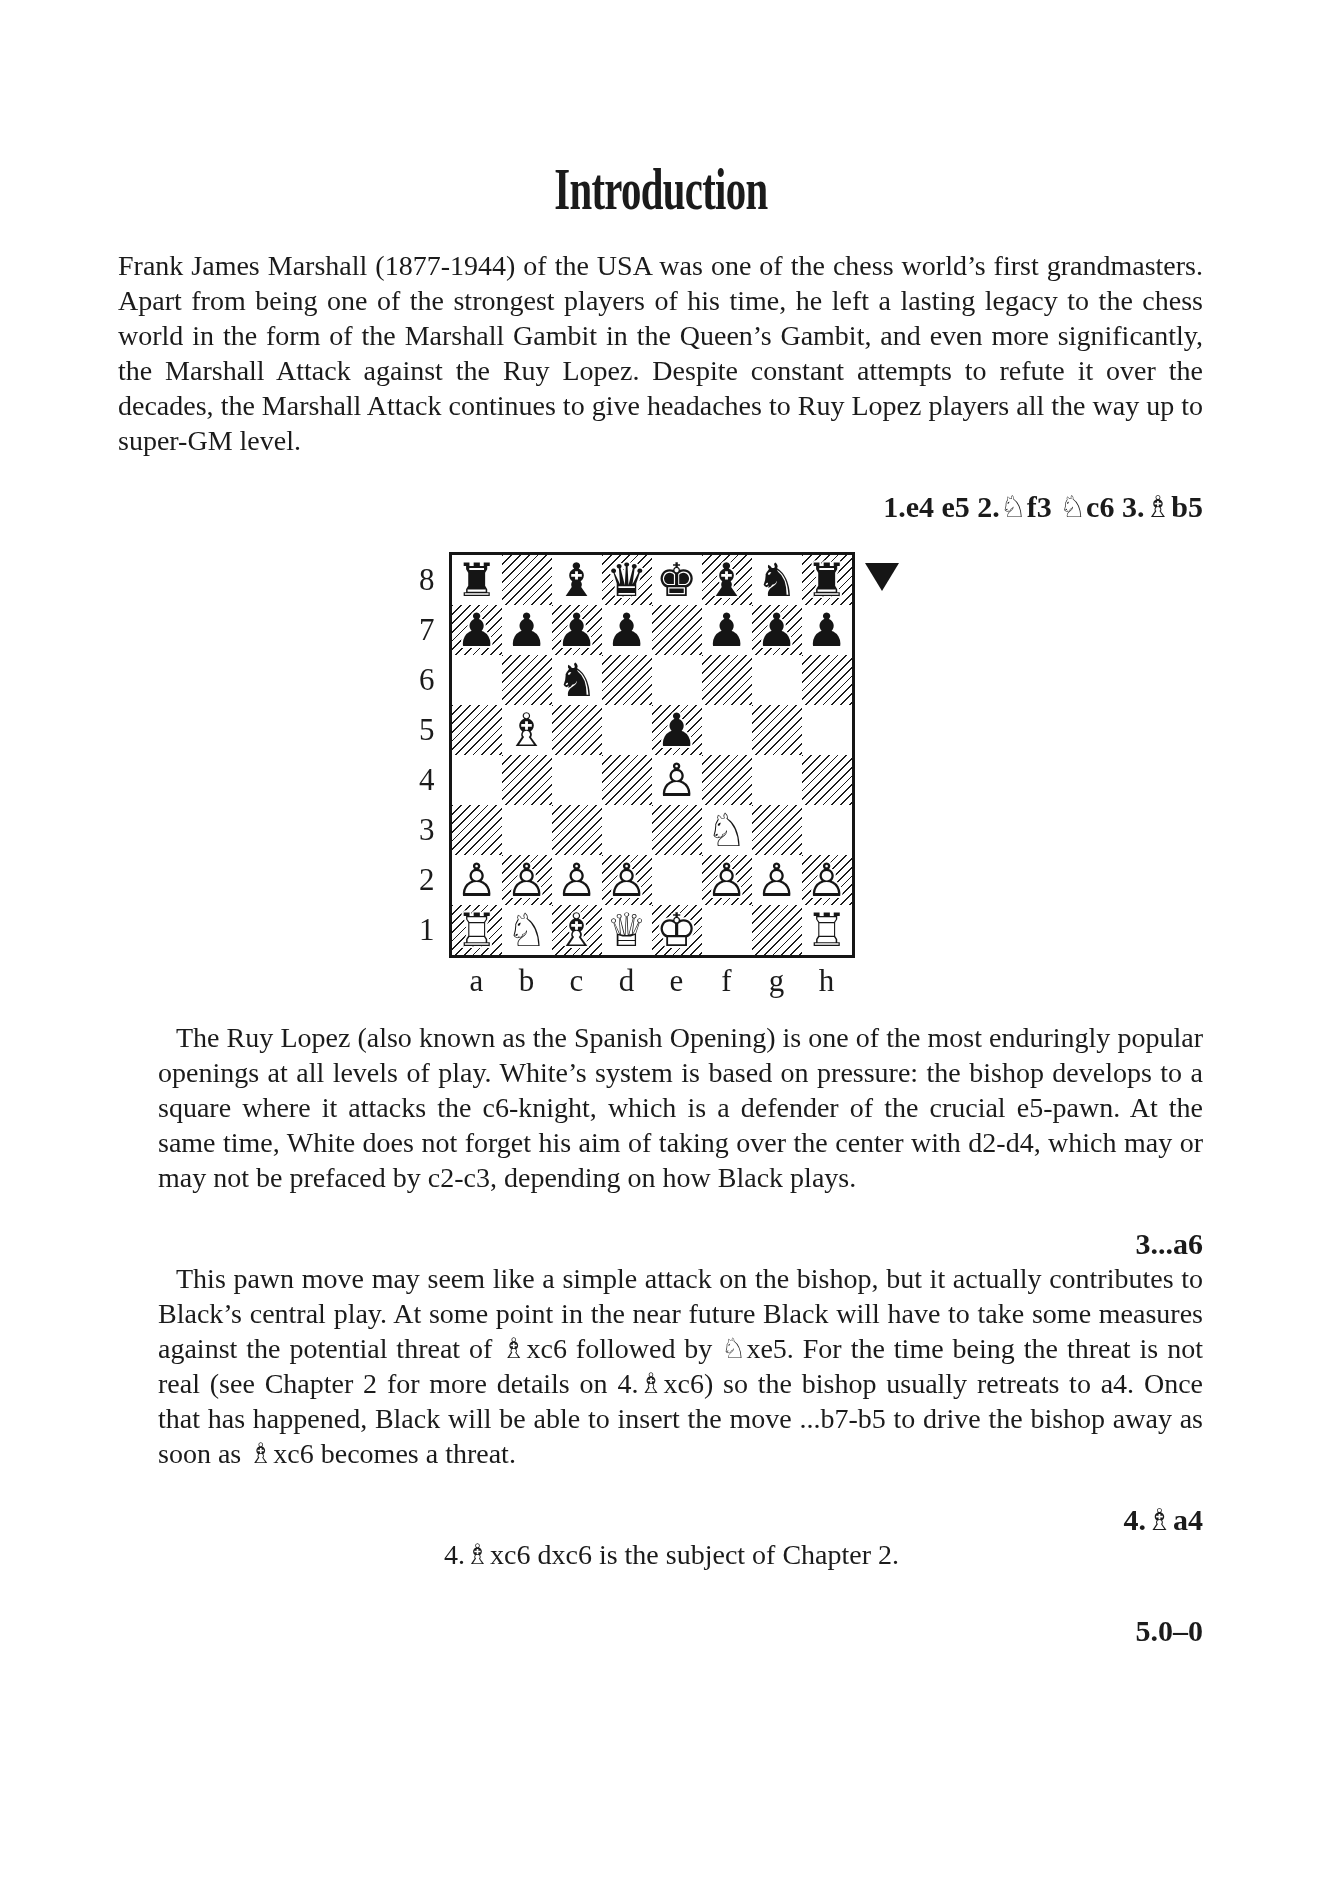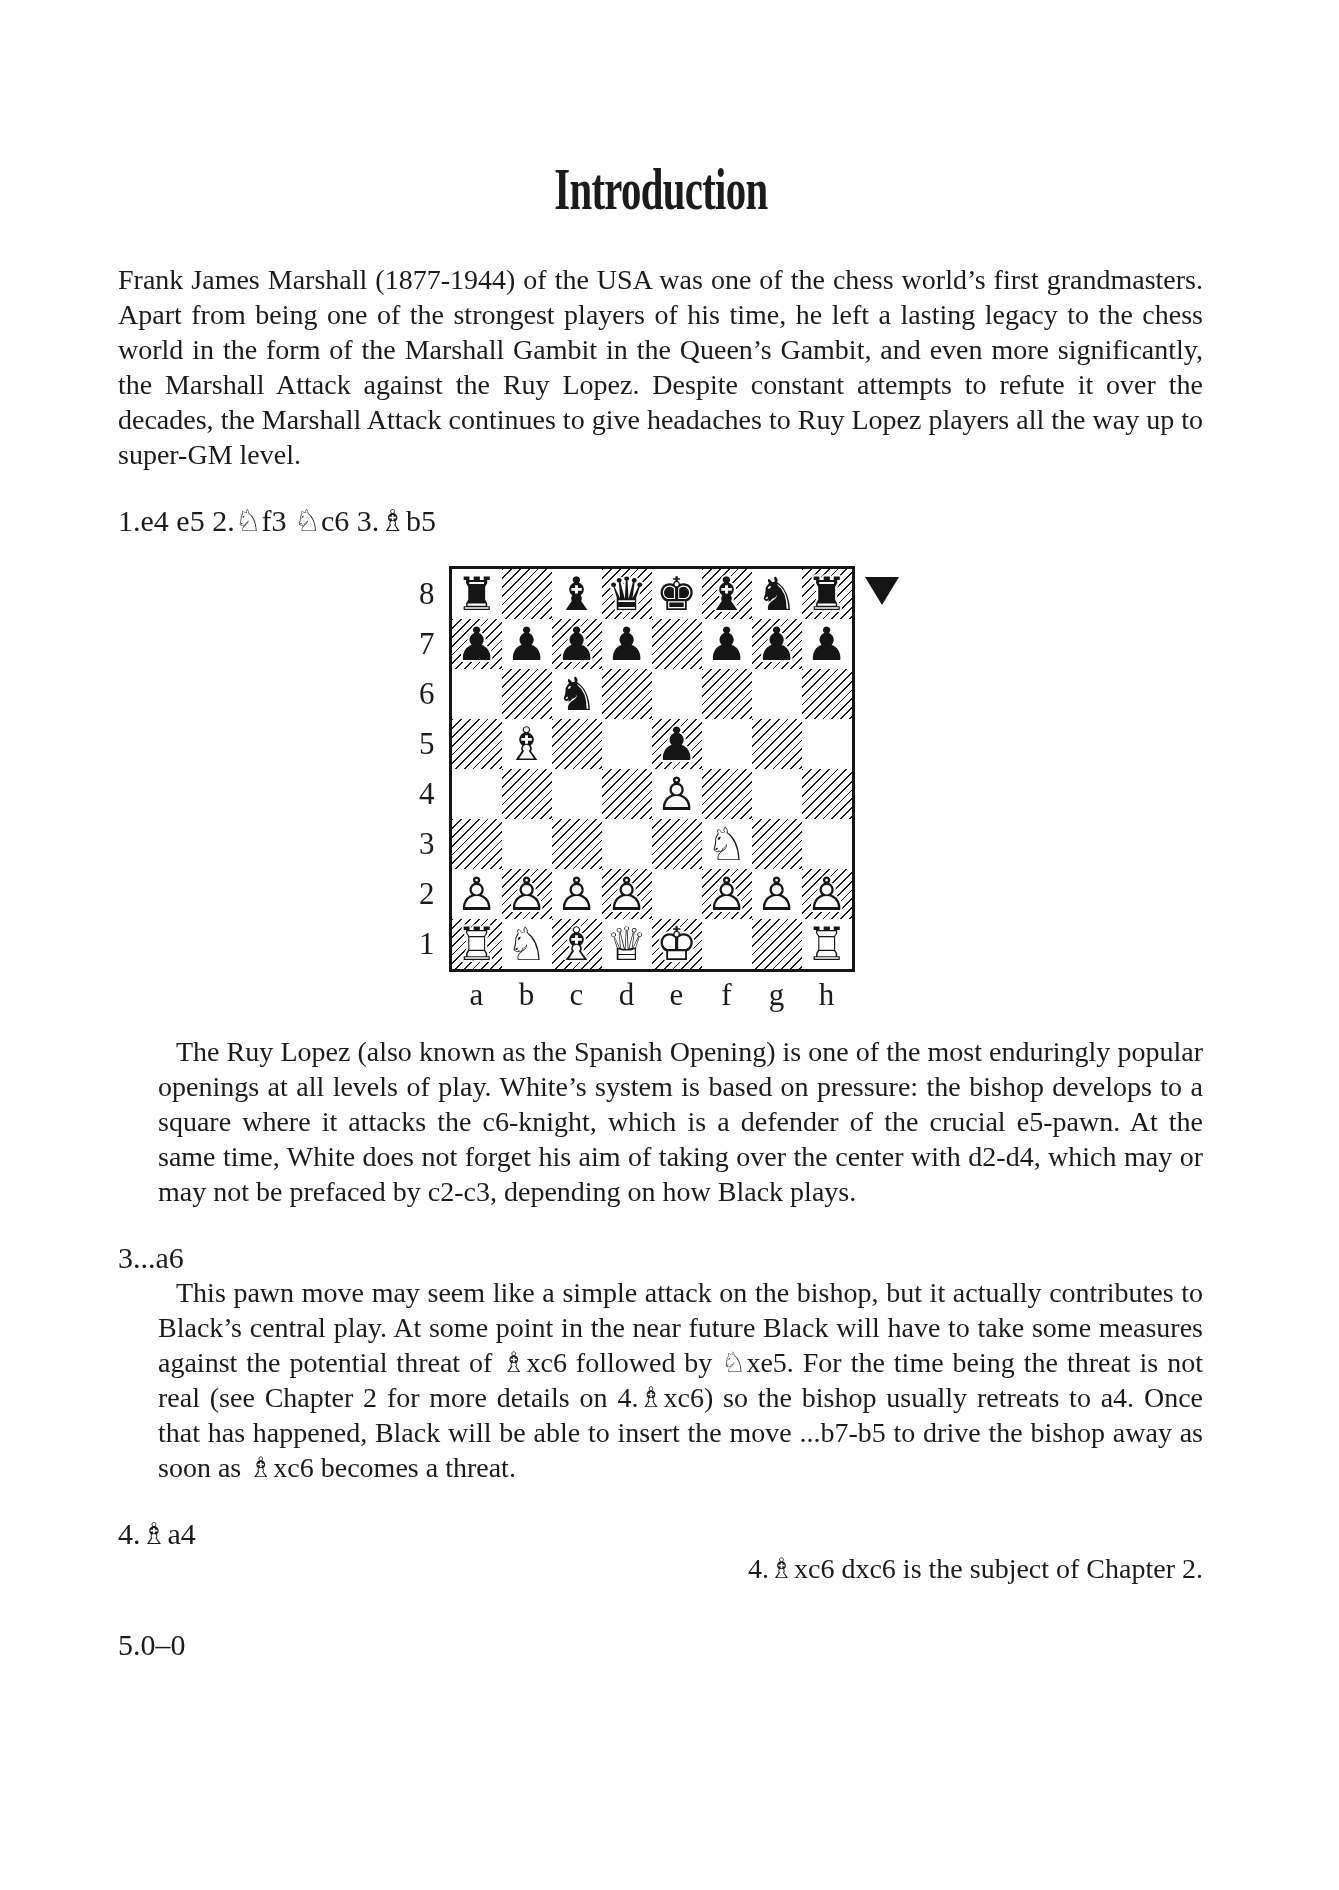--- a/index.html
+++ b/index.html
@@ -31,34 +31,35 @@
     display:inline-block;
     transform:scaleX(0.68);
     transform-origin:center;
   }
   .body-para{
     font-size:28px;
     line-height:35px;
     text-align:justify;
     margin:0;
   }
-  .para-intro{margin-top:36px;}
+  .para-intro{margin-top:22px;}
   .indent{text-indent:18px;margin-left:40px;}
   .moves-heading{
     font-size:30px;
-    font-weight:normal;
+    font-weight:bold;
     line-height:34px;
     margin:0;
+    text-align:right;
   }
   .mh-1{margin-top:32px;}
   .mh-mid{margin-top:32px;}
   .single-line{
     font-size:28px;
     line-height:35px;
-    text-align:right;
+    text-align:center;
     margin:0;
     text-indent:22px;
   }
   
   .diagram{
     margin-top:28px;
     display:flex;
     justify-content:center;
     position:relative;
     left:-5px;

